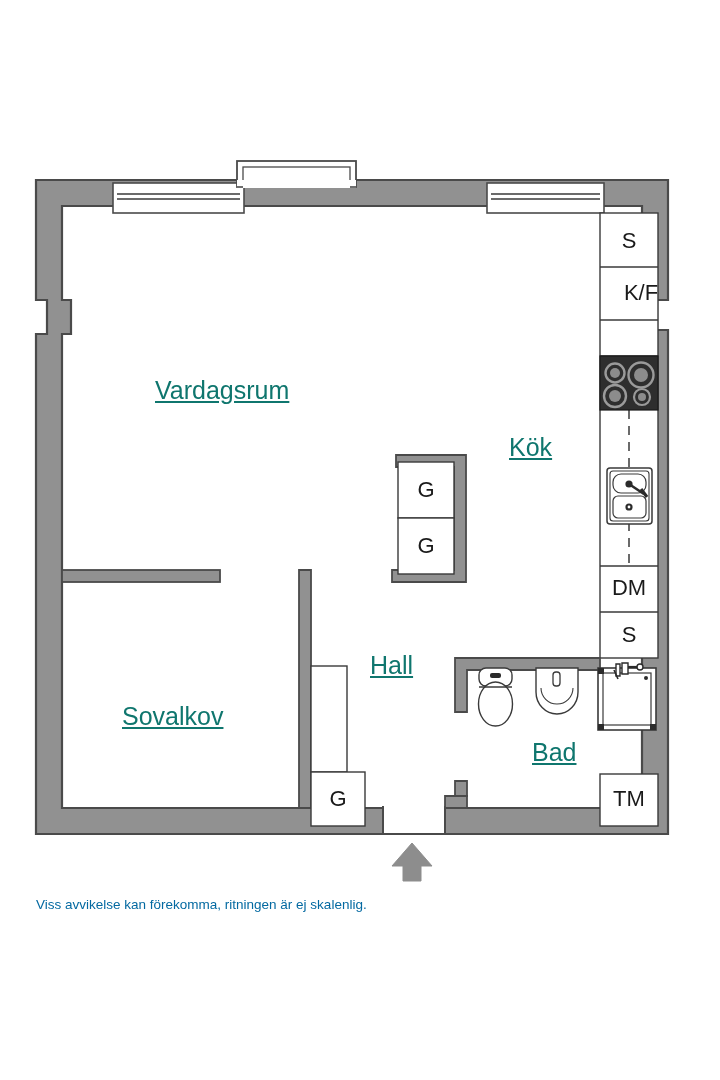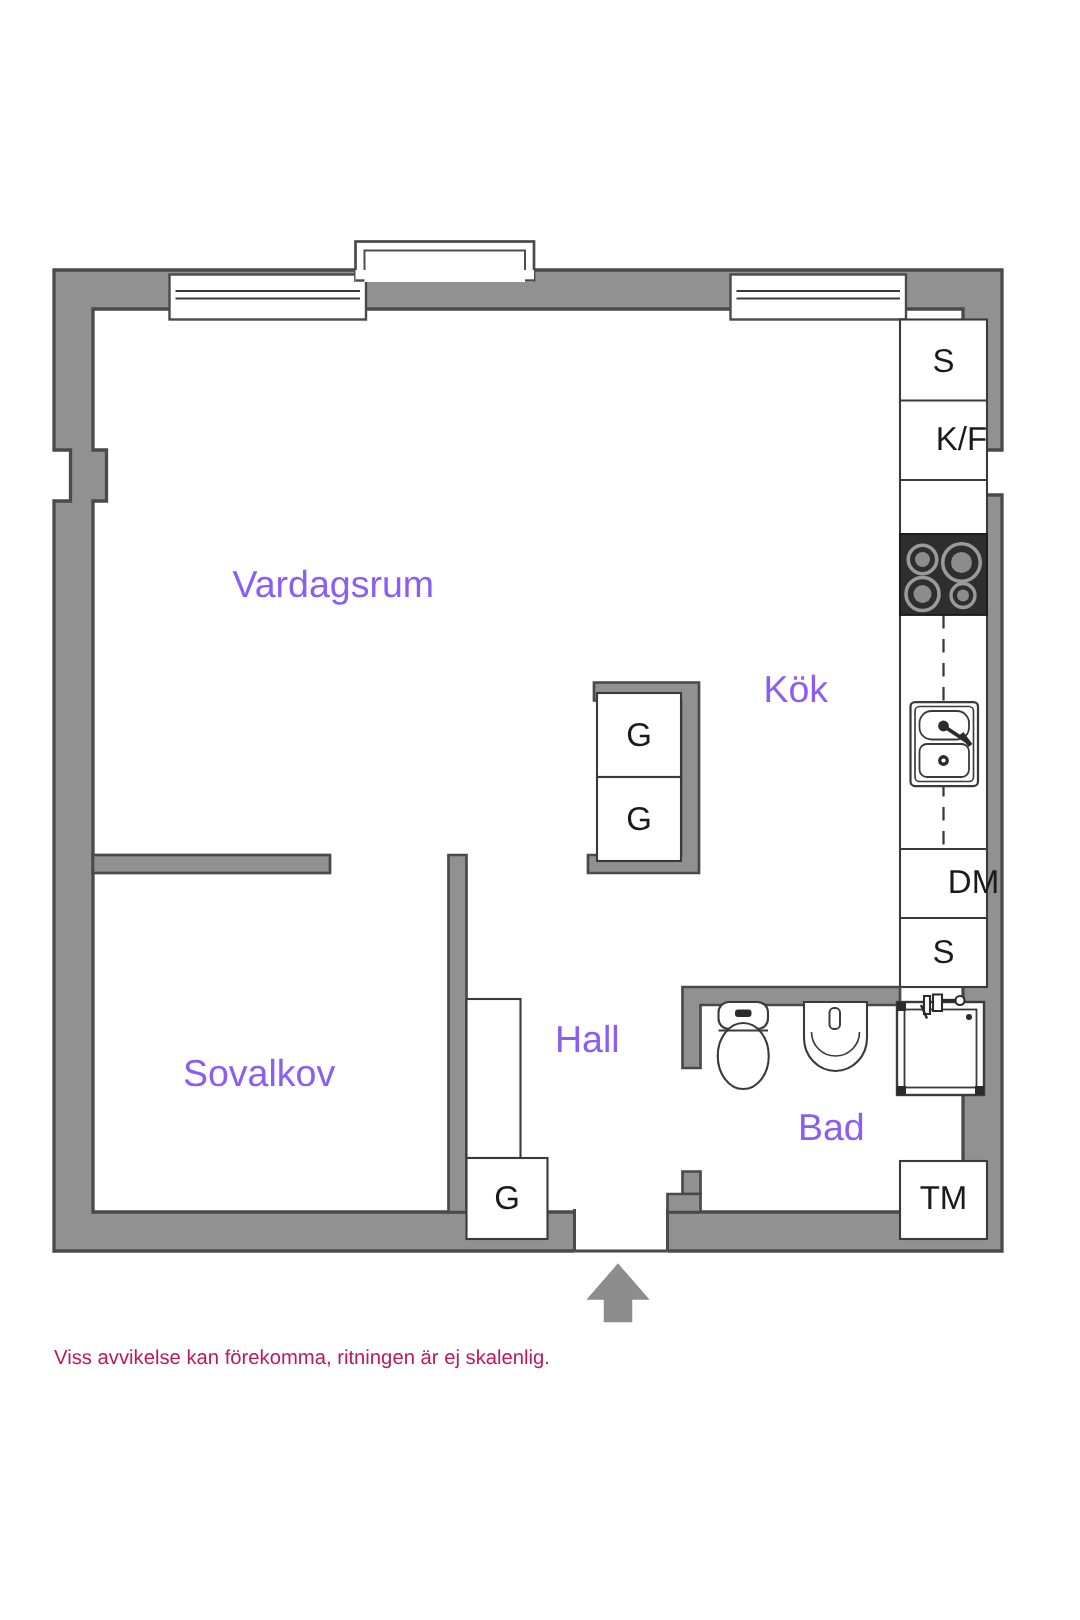--- a/index.html
+++ b/index.html
@@ -6,41 +6,42 @@
   body{
     width:720px;height:1080px;position:relative;overflow:hidden;
     font-family:"Liberation Sans","DejaVu Sans",sans-serif;
     color:#111;
   }
   #plan-root{position:absolute;left:0;top:0;width:720px;height:1080px;}
   #floorplan-svg{position:absolute;left:0;top:0;}
   .room-label{
     position:absolute;
     font-family:"Liberation Sans","DejaVu Sans",sans-serif;
-    color:#8b5cf6;
+    color:#0f766e;
     white-space:nowrap;
     font-weight:400;
     line-height:1;
+    text-decoration:underline;
   }
   .rl-lg{font-size:25px;}
   .fix-label{
     position:absolute;
     font-family:"Liberation Sans","DejaVu Sans",sans-serif;
     color:#1a1a1a;
     font-size:22px;
     line-height:1;
     white-space:nowrap;
     text-align:center;
   }
   .caption{
     position:absolute;
     left:36px;top:897px;
     font-family:"Liberation Sans","DejaVu Sans",sans-serif;
     font-size:13.5px;
-    color:#be185d;
+    color:#0369a1;
     white-space:nowrap;
   }
 </style>
 </head>
 <body>
 
 <div id="plan-root">
 
   <svg id="floorplan-svg" width="720" height="1080" viewBox="0 0 720 1080">
 
@@ -202,33 +203,33 @@
         <line x1="614" y1="670" x2="618" y2="679" stroke="#2b2b2b" stroke-width="1.6"></line>
       </g>
 
       <rect x="600" y="774" width="58" height="52" fill="#ffffff" stroke="#3a3a3a" stroke-width="1.4"></rect>
     </g>
 
   </svg>
 
   <div class="room-label rl-lg" style="left:155px;top:378px;">Vardagsrum</div>
 
-  <div class="room-label rl-lg" style="left:509px;top:448px;">Kök</div>
+  <div class="room-label rl-lg" style="left:509px;top:435px;">Kök</div>
 
   <div class="room-label rl-lg" style="left:122px;top:704px;">Sovalkov</div>
 
-  <div class="room-label rl-lg" style="left:370px;top:681px;">Hall</div>
+  <div class="room-label rl-lg" style="left:370px;top:653px;">Hall</div>
 
   <div class="room-label rl-lg" style="left:532px;top:740px;text-align:center;">Bad</div>
 
   <div class="fix-label" style="left:600px;top:230px;width:58px;">S</div>
 
   <div class="fix-label" style="left:600px;top:282px;width:58px;margin-left:12px;">K/F</div>
 
-  <div class="fix-label" style="left:600px;top:577px;width:58px;margin-left:20px;">DM</div>
+  <div class="fix-label" style="left:600px;top:577px;width:58px;">DM</div>
 
   <div class="fix-label" style="left:600px;top:624px;width:58px;">S</div>
 
   <div class="fix-label" style="left:600px;top:788px;width:58px;">TM</div>
 
   <div class="fix-label" style="left:398px;top:479px;width:56px;">G</div>
 
   <div class="fix-label" style="left:398px;top:535px;width:56px;">G</div>
 
   <div class="fix-label" style="left:311px;top:788px;width:54px;">G</div>

